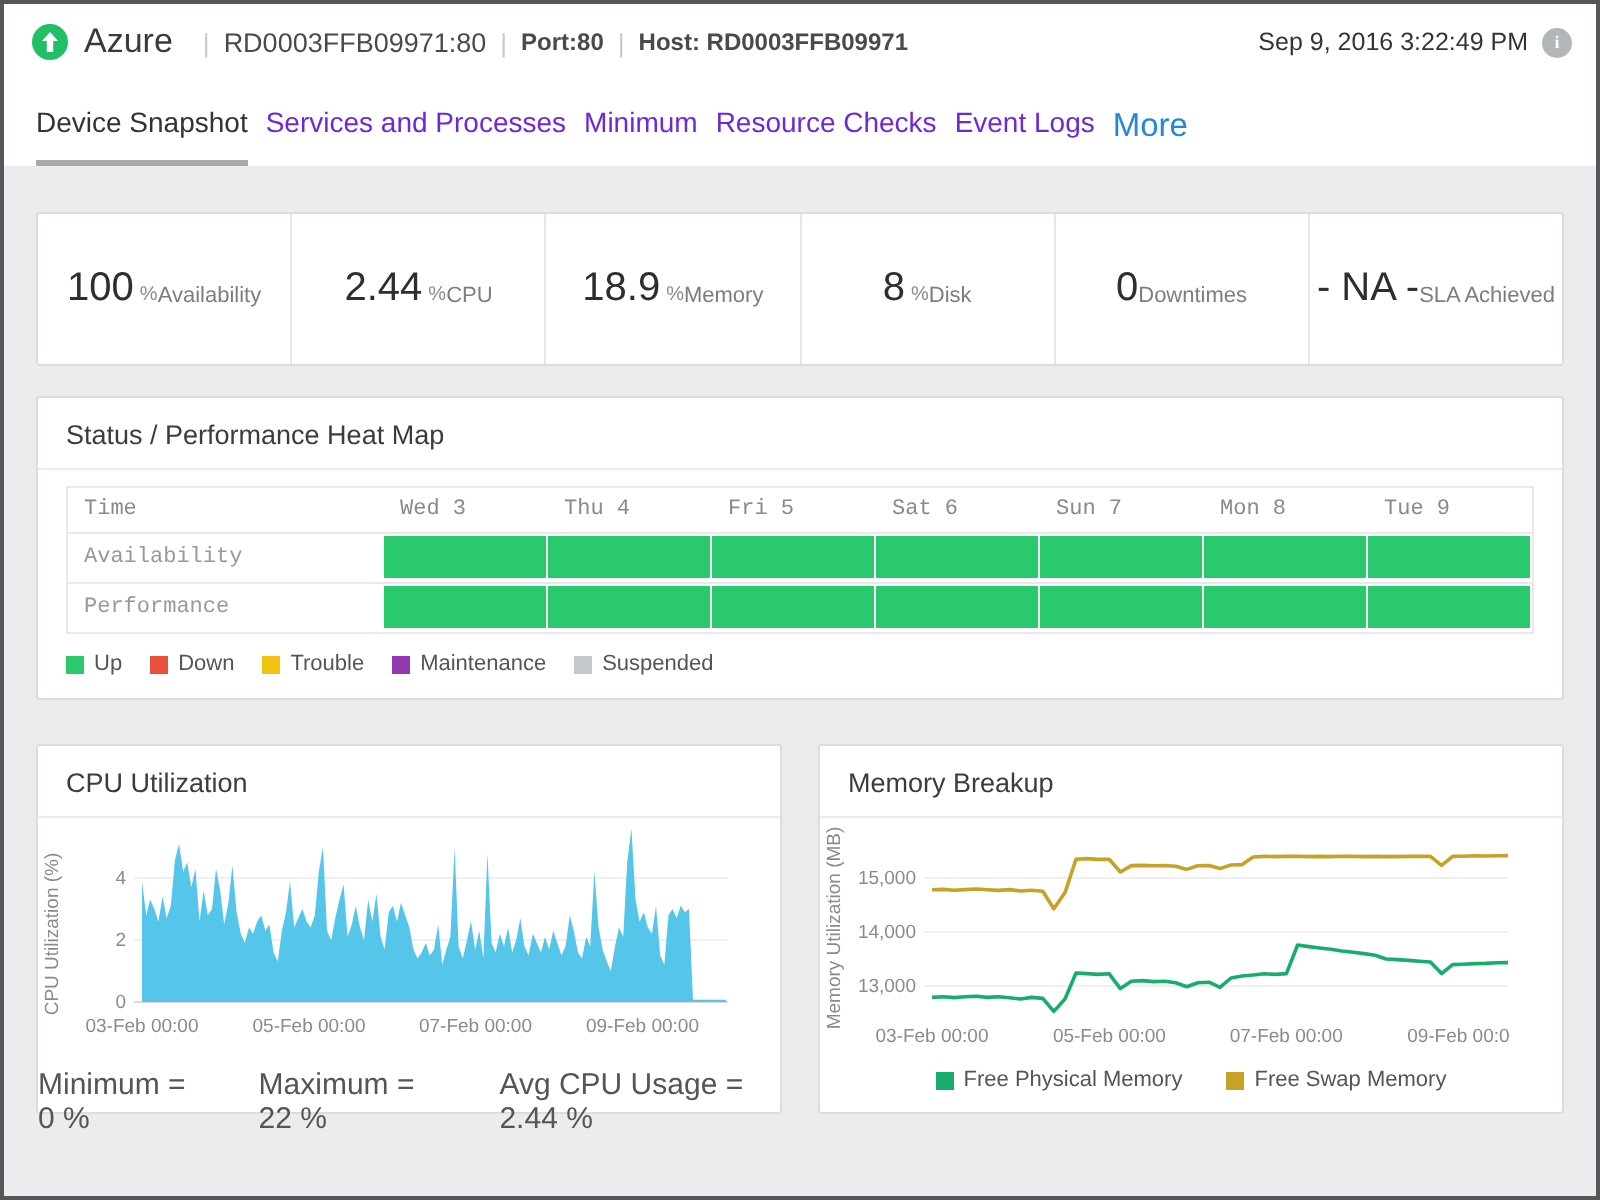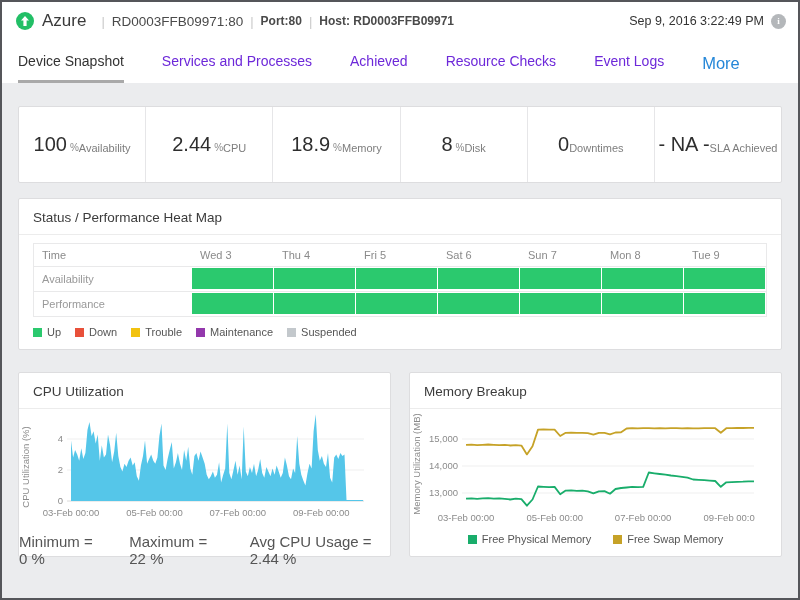--- a/index.html
+++ b/index.html
@@ -12,21 +12,21 @@
   .status-dot svg { display:block; }
   .app-name { font-size:17px; color:#3a3a3a; margin-right:8px; }
   .hsep { color:#c9c9c9; font-size:13px; margin:0 7px; }
   .monitor-name { font-size:13.5px; color:#4a4a4a; }
   .port-label, .host-label { font-size:12px; color:#4a4a4a; font-weight:bold; }
   .header-right { margin-left:auto; display:flex; align-items:center; gap:7px; }
   .header-datetime { font-size:12.5px; color:#333; }
   .info-dot { width:15px; height:15px; border-radius:50%; background:#b4b7ba; color:#fff; font-size:9px; font-weight:bold; display:flex; align-items:center; justify-content:center; font-family:"Liberation Serif", serif; }
 
   
-  .tab-bar { background:#fff; height:43px; display:flex; align-items:center; padding:0 16px; gap:38px; }
+  .tab-bar { background:#fff; height:43px; display:flex; align-items:center; padding:0 16px; gap:9px; }
   .tab { font-size:14px; color:#6d28d9; cursor:pointer; height:43px; display:flex; align-items:center; border-bottom:3px solid transparent; padding-top:2px; }
   .tab.active { color:#333; border-bottom-color:#a9a9a9; }
   .tab-more { font-size:16.5px; color:#2587d8; cursor:pointer; padding-top:4px; }
 
   
   .main { padding:0 16px; }
   .card { background:#fff; border:1px solid #dddddf; border-radius:2px; }
   .card-title { font-size:13.5px; color:#3c3c3c; padding:11px 14px 9px 14px; }
   .card-divider { height:1px; background:#ececec; }
 
@@ -34,21 +34,21 @@
   .stats-card { margin-top:23px; height:77px; display:flex; align-items:stretch; }
   .stat { flex:1 1 0; display:flex; flex-direction:row; align-items:center; justify-content:center; border-right:1px solid #e6e6e8; }
   .stat:last-child { border-right:none; }
   .stat-main { display:flex; align-items:baseline; gap:3px; }
   .stat-value { font-size:20px; color:#2e2e2e; }
   .stat-unit { font-size:10px; color:#8a8a8a; }
   .stat-label { font-size:11px; color:#7d7d7d; margin-top:6px; }
 
   
   .heatmap-card { margin-top:15px; }
-  .heatmap-table { margin:8px 14px 0 14px; border:1px solid #e9e9ea; display:grid; grid-template-columns:158px repeat(7, 1fr); }
+  .heatmap-table { margin:8px 14px 0 14px; border:1px solid #e9e9ea; display:grid; grid-template-columns:158px repeat(7, 1fr);font-family:Liberation Mono, monospace; }
   .hm-cell { border-top:1px solid #e9e9ea; }
   .hm-head { border-top:none; font-size:11px; color:#8a8a8a; padding:5px 0 5px 8px; }
   .hm-rowlabel { font-size:11px; color:#999; padding:6px 0 6px 8px; }
   .hm-status { padding:1px 1px 1px 0; }
   .hm-status .block { height:21px; width:100%; }
   .hm-legend { display:flex; gap:14px; padding:9px 14px 11px 14px; }
   .legend-item { display:flex; align-items:center; gap:5px; }
   .legend-swatch { width:9px; height:9px; display:inline-block; }
   .legend-label { font-size:11px; color:#555; }
 
@@ -83,21 +83,21 @@
     <span class="header-right">
       <span class="header-datetime">Sep 9, 2016 3:22:49 PM</span>
       <span class="info-dot">i</span>
     </span>
   </div>
 
   <div class="tab-bar">
 
     <span class="tab active">Device Snapshot</span>
       <span class="tab">Services and Processes</span>
-      <span class="tab">Achieved</span>
+      <span class="tab">Minimum</span>
       <span class="tab">Resource Checks</span>
       <span class="tab">Event Logs</span>
       <span class="tab-more">More</span>
   </div>
 
   <div class="main">
 
     <div class="card stats-card">
         <div class="stat">
           <div class="stat-main">

